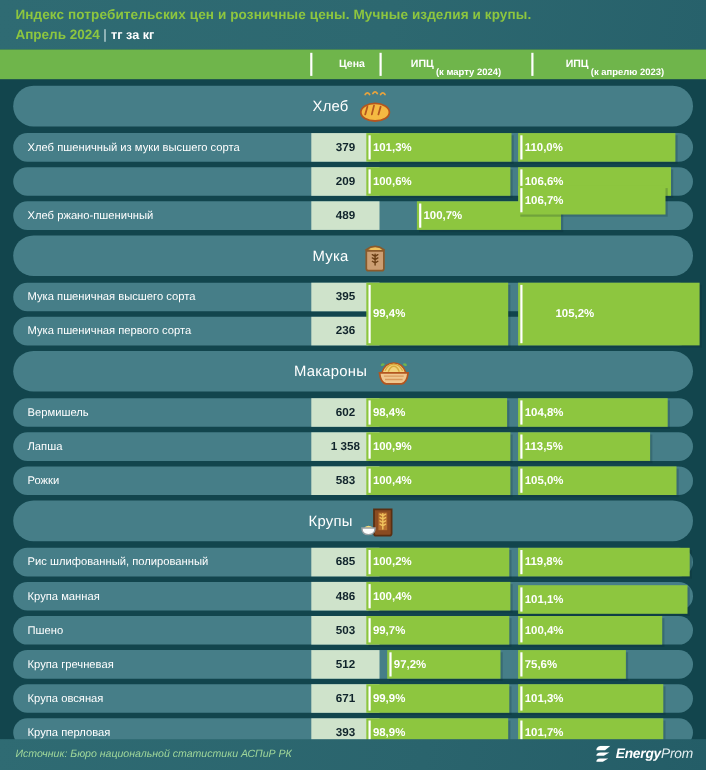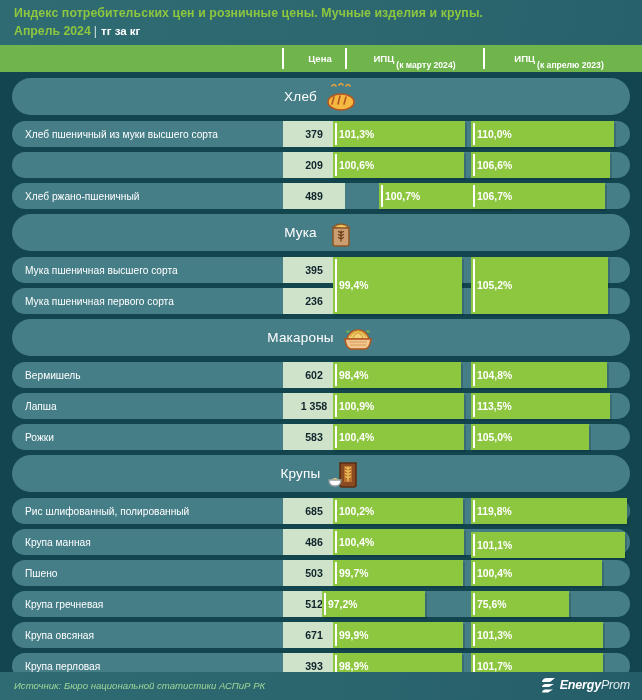--- a/index.html
+++ b/index.html
@@ -160,21 +160,21 @@
         <span>106,6%</span>
       </div>
       <div class="row" style="top: 183px;">
         <div class="row-label">Хлеб ржано-пшеничный</div>
         <div class="price-cell">489</div>
       </div>
       <div class="bar" style="left: 333px; top: 183px; width: 130.91px; margin-left: 46px;">
         <div class="tick"></div>
         <span>100,7%</span>
       </div>
-      <div class="bar" style="left: 471px; top: 183px; width: 134px;">
+      <div class="bar" style="left: 471px; top: 169px; width: 134px;">
         <div class="tick"></div>
         <span>106,7%</span>
       </div>
       <div class="sec" style="top: 214px;">
         <span class="sec-label">Мука</span>
         <svg class="sec-icon" width="34" height="30" viewBox="0 0 34 30">
           <path d="M9 9 q8 -6 16 0 q-4 2 -8 1.5 q-4 -.5 -8 -1.5 Z" fill="#f0c25c" stroke="#8a5a2b" stroke-width="1.4"></path>
       <path d="M9 10 h16 v16 q0 2 -2 2 h-12 q-2 0 -2 -2 Z" fill="#cc9e72" stroke="#8a5a2b" stroke-width="1.6"></path>
       <path d="M17 13 v10 M17 15 l-2.5 -1.5 M17 15 l2.5 -1.5 M17 18 l-2.5 -1.5 M17 18 l2.5 -1.5 M17 21 l-2.5 -1.5 M17 21 l2.5 -1.5" stroke="#6b3f15" stroke-width="1.3" fill="none" stroke-linecap="round"></path>
         </svg>
@@ -184,21 +184,21 @@
         <div class="price-cell">395</div>
       </div>
       <div class="row" style="top: 288px;">
         <div class="row-label">Мука пшеничная первого сорта</div>
         <div class="price-cell">236</div>
       </div>
       <div class="bar merged" style="left: 333px; top: 257px; width: 129.22px; height: 57px;">
         <div class="tick" style="height: 53px;"></div>
         <span>99,4%</span>
       </div>
-      <div class="bar merged" style="left: 471px; top: 257px; width: 136.76px; height: 57px;">
+      <div class="bar merged" style="left: 471px; top: 257px; width: 136.76px; height: 57px; padding-left: 28px;">
         <div class="tick" style="height: 53px;"></div>
         <span>105,2%</span>
       </div>
       <div class="sec" style="top: 319px;">
         <span class="sec-label">Макароны</span>
         <svg class="sec-icon" width="34" height="30" viewBox="0 0 34 30">
           <path d="M6 16 q3 -9 11 -9 q8 0 11 9 Z" fill="#f2d27a" stroke="#b3561f" stroke-width="1.3"></path>
       <path d="M9 14 q3 -6 8 -6 q5 0 8 6" stroke="#d9a93c" stroke-width="1.3" fill="none"></path>
       <path d="M12 15 q2 -5 5 -5 q3 0 5 5" stroke="#d9a93c" stroke-width="1.3" fill="none"></path>
       <path d="M25 8 q3 -2 4 1 q-2 2 -4 -1Z" fill="#6fb54b"></path>
@@ -220,33 +220,33 @@
         <span>104,8%</span>
       </div>
       <div class="row" style="top: 393px;">
         <div class="row-label">Лапша</div>
         <div class="price-cell">1 358</div>
       </div>
       <div class="bar" style="left: 333px; top: 393px; width: 131.17px;">
         <div class="tick"></div>
         <span>100,9%</span>
       </div>
-      <div class="bar" style="left: 471px; top: 393px; width: 139px;">
+      <div class="bar" style="left: 471px; top: 393px; width: 120px;">
         <div class="tick"></div>
         <span>113,5%</span>
       </div>
       <div class="row" style="top: 424px;">
         <div class="row-label">Рожки</div>
         <div class="price-cell">583</div>
       </div>
       <div class="bar" style="left: 333px; top: 424px; width: 130.52px;">
         <div class="tick"></div>
         <span>100,4%</span>
       </div>
-      <div class="bar" style="left: 471px; top: 424px; width: 118px;">
+      <div class="bar" style="left: 471px; top: 424px; width: 144px;">
         <div class="tick"></div>
         <span>105,0%</span>
       </div>
       <div class="sec" style="top: 455px;">
         <span class="sec-label">Крупы</span>
         <svg class="sec-icon" width="34" height="30" viewBox="0 0 34 30">
           <path d="M13 4 h16 v22 q0 2 -2 2 h-12 q-2 0 -2 -2 Z" fill="#8a4b22" stroke="#5a2f12" stroke-width="1.6"></path>
       <rect x="17" y="7" width="8" height="16" fill="#b8702f"></rect>
       <path d="M21 8 v14 M21 10 l-2.5 -1.5 M21 10 l2.5 -1.5 M21 13 l-2.5 -1.5 M21 13 l2.5 -1.5 M21 16 l-2.5 -1.5 M21 16 l2.5 -1.5 M21 19 l-2.5 -1.5 M21 19 l2.5 -1.5" stroke="#f0c25c" stroke-width="1.3" fill="none" stroke-linecap="round"></path>
       <path d="M3 22 q5 -6 10 0 Z" fill="#f5d97a"></path>
@@ -286,21 +286,21 @@
         <span>99,7%</span>
       </div>
       <div class="bar" style="left: 471px; top: 560px; width: 130.52px;">
         <div class="tick"></div>
         <span>100,4%</span>
       </div>
       <div class="row" style="top: 591px;">
         <div class="row-label">Крупа гречневая</div>
         <div class="price-cell">512</div>
       </div>
-      <div class="bar" style="left: 322px; top: 591px; width: 103px;">
+      <div class="bar" style="left: 352px; top: 591px; width: 103px;">
         <div class="tick"></div>
         <span>97,2%</span>
       </div>
       <div class="bar" style="left: 471px; top: 591px; width: 98.28px;">
         <div class="tick"></div>
         <span>75,6%</span>
       </div>
       <div class="row" style="top: 622px;">
         <div class="row-label">Крупа овсяная</div>
         <div class="price-cell">671</div>

